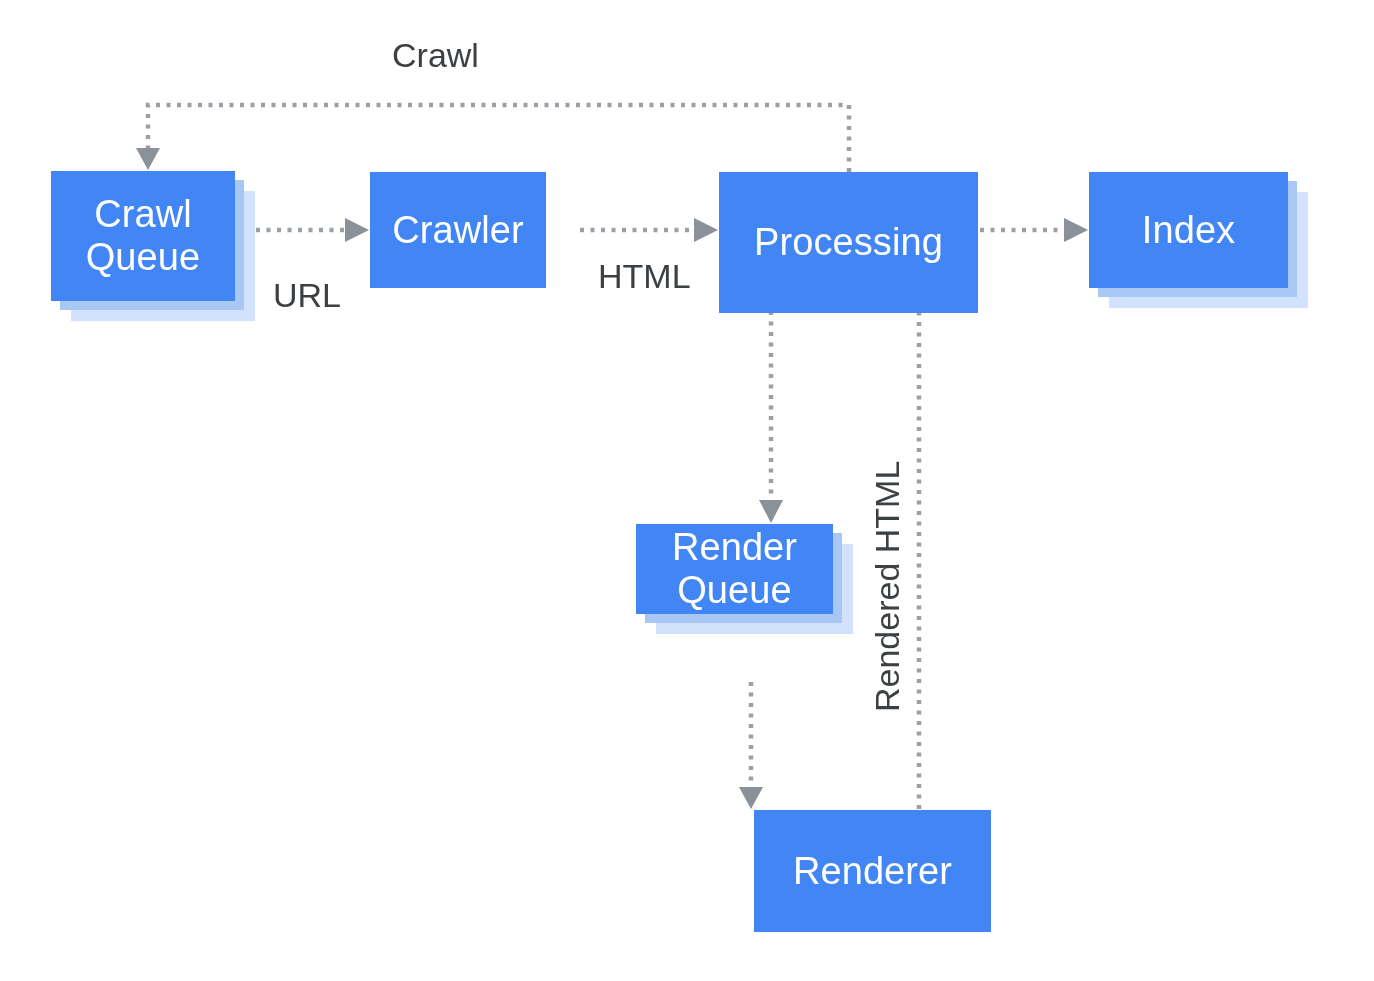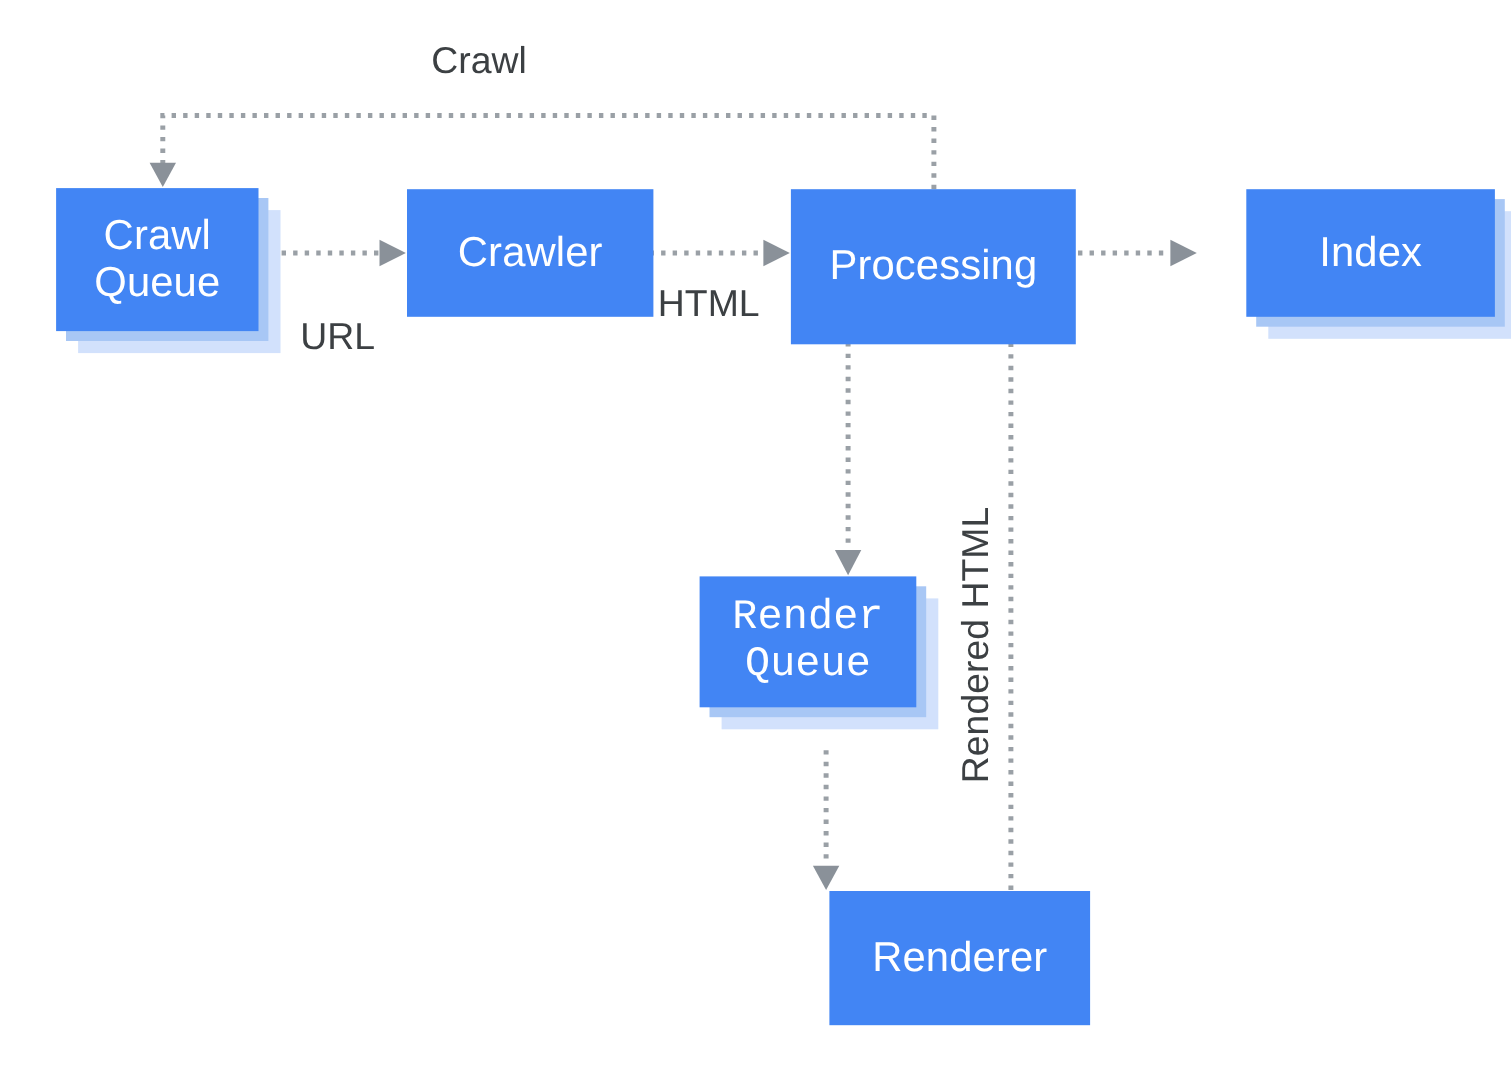--- a/index.html
+++ b/index.html
@@ -138,56 +138,56 @@
 
   <div class="node stacked" style="left:51px; top:171px; width:184px; height:130px;">
     <div class="layer2"></div>
     <div class="layer1"></div>
     <div class="face">
       <span class="label">Crawl
 Queue</span>
     </div>
   </div>
 
-  <div class="node" style="left:370px; top:172px; width:224px; height:116px;">
+  <div class="node" style="left:370px; top:172px; width:176px; height:116px;">
     <div class="face">
       <span class="label">Crawler</span>
     </div>
   </div>
 
   <div class="node" style="left:719px; top:172px; width:259px; height:141px;">
     <div class="face">
       <span class="label">Processing</span>
     </div>
   </div>
 
-  <div class="node stacked" style="left:1089px; top:172px; width:226px; height:116px;margin-left:44px;">
+  <div class="node stacked" style="left:1089px; top:172px; width:199px; height:116px;">
     <div class="layer2"></div>
     <div class="layer1"></div>
     <div class="face">
       <span class="label">Index</span>
     </div>
   </div>
 
-  <div class="node stacked" style="left:636px; top:524px; width:197px; height:119px;font-family:Liberation Mono, monospace;">
+  <div class="node stacked" style="left:636px; top:524px; width:197px; height:90px;">
     <div class="layer2"></div>
     <div class="layer1"></div>
     <div class="face">
       <span class="label">Render
 Queue</span>
     </div>
   </div>
 
   <div class="node" style="left:728px; top:810px; width:237px; height:122px;margin-left:26px;">
     <div class="face">
       <span class="label">Renderer</span>
     </div>
   </div>
 
   <div class="edge-label" style="left:392px; top:38px;">Crawl</div>
 
-  <div class="edge-label" style="left:273px; top:289px;">URL</div>
+  <div class="edge-label" style="left:273px; top:278px;">URL</div>
 
   <div class="edge-label" style="left:598px; top:259px;">HTML</div>
 
   <div class="edge-label vertical" style="left:870px; top:712px;">Rendered HTML</div>
 
 </div>
 
 </body></html>

